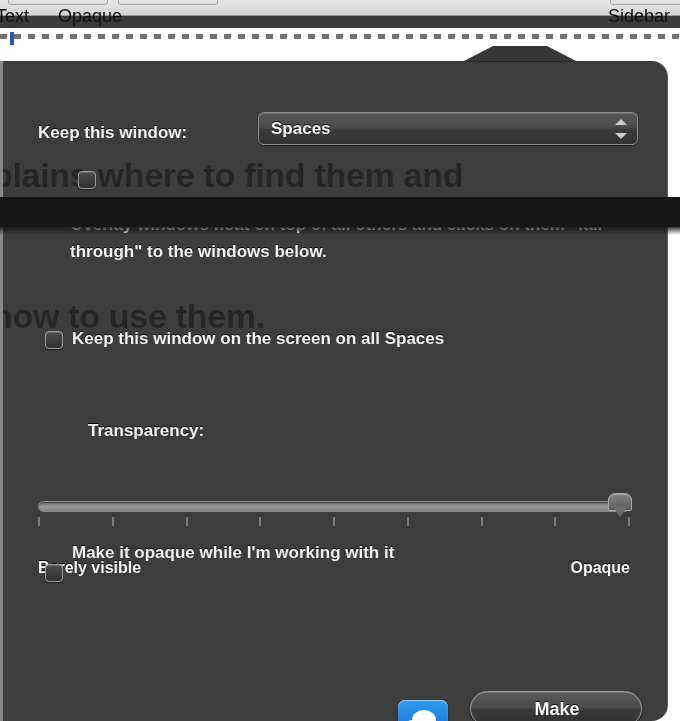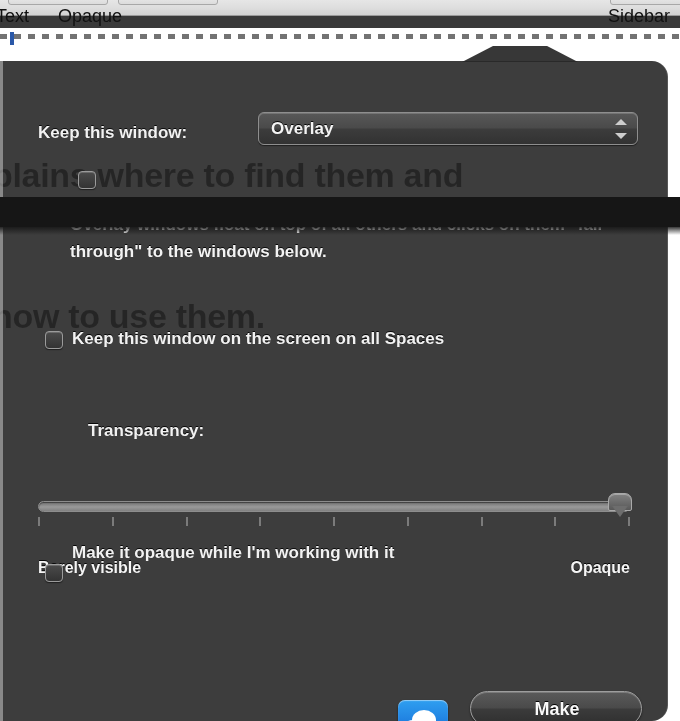--- a/index.html
+++ b/index.html
@@ -271,21 +271,21 @@
   <div class="popover">
     <div class="pop-arrow"></div>
     <div class="pop-body"></div>
     <div class="pop-edge-left"></div>
 
     <div class="content">
 
       <div class="lbl row-keep-label">Keep this window:</div>
 
       <div class="popup-btn">
-        <div class="popup-value">Overlay</div>
+        <div class="popup-value">Spaces</div>
         <div class="popup-chevs">
           <div class="chev up"></div>
           <div class="chev dn"></div>
         </div>
       </div>
 
       <div class="dark-band"></div>
       <div class="dark-band-soft"></div>
 
       <div class="cb cb-overlay"></div>

